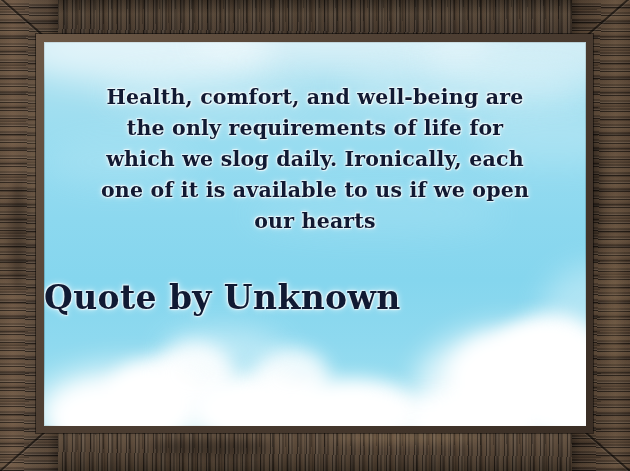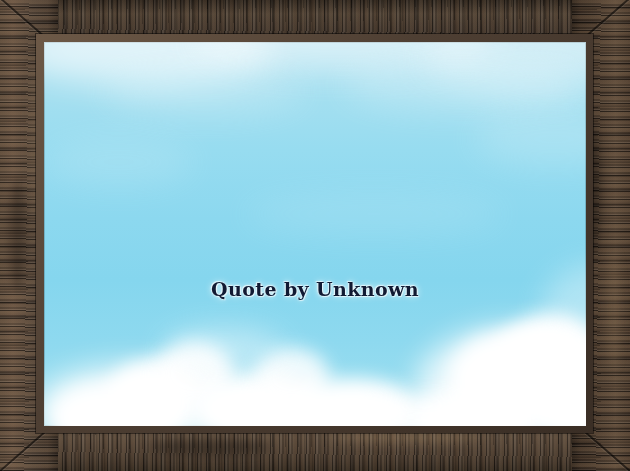--- a/index.html
+++ b/index.html
@@ -131,23 +131,22 @@
     color:#111a33;
     white-space:nowrap;
     text-shadow:
       0 0 3px rgba(255,255,255,.95),
       0 0 6px rgba(255,255,255,.8),
       1px 1px 0 rgba(255,255,255,.55),
       -1px -1px 0 rgba(255,255,255,.55);
   }
   #attribution{
     position:absolute;left:0;right:0;top:236px;
-    text-align:center;
     font-family:"DejaVu Serif", serif;
-    font-size:19px;
+    font-size:33px;
     font-weight:700;
     letter-spacing:.4px;
     color:#111a33;
     text-shadow:
       0 0 3px rgba(255,255,255,.95),
       0 0 7px rgba(255,255,255,.85),
       1px 1px 0 rgba(255,255,255,.5),
       -1px -1px 0 rgba(255,255,255,.5);
   }
 </style>
@@ -212,17 +211,24 @@
     <div class="cloud-soft" style="left:120px;top:286px;width:120px;height:44px;opacity:.55;"></div>
 
     <div class="cloud-soft" style="left:372px;top:284px;width:200px;height:120px;"></div>
     <div class="cloud" style="left:404px;top:290px;width:120px;height:100px;"></div>
     <div class="cloud" style="left:452px;top:272px;width:110px;height:90px;"></div>
     <div class="cloud" style="left:480px;top:314px;width:110px;height:84px;"></div>
     <div class="cloud" style="left:360px;top:346px;width:130px;height:62px;"></div>
     <div class="cloud-soft" style="left:498px;top:222px;width:110px;height:90px;opacity:.45;"></div>
     <div class="cloud-soft" style="left:300px;top:356px;width:160px;height:60px;opacity:.6;"></div>
 
+    <div id="quote-block">
+      <span class="q-line">Health, comfort, and well-being are</span>
+      <span class="q-line">the only requirements of life for</span>
+      <span class="q-line">which we slog daily. Ironically, each</span>
+      <span class="q-line">one of it is available to us if we open</span>
+      <span class="q-line">our hearts</span>
+    </div>
 
     <div id="attribution">Quote by Unknown</div>
 
   </div>
 </div>
 
 </body></html>

